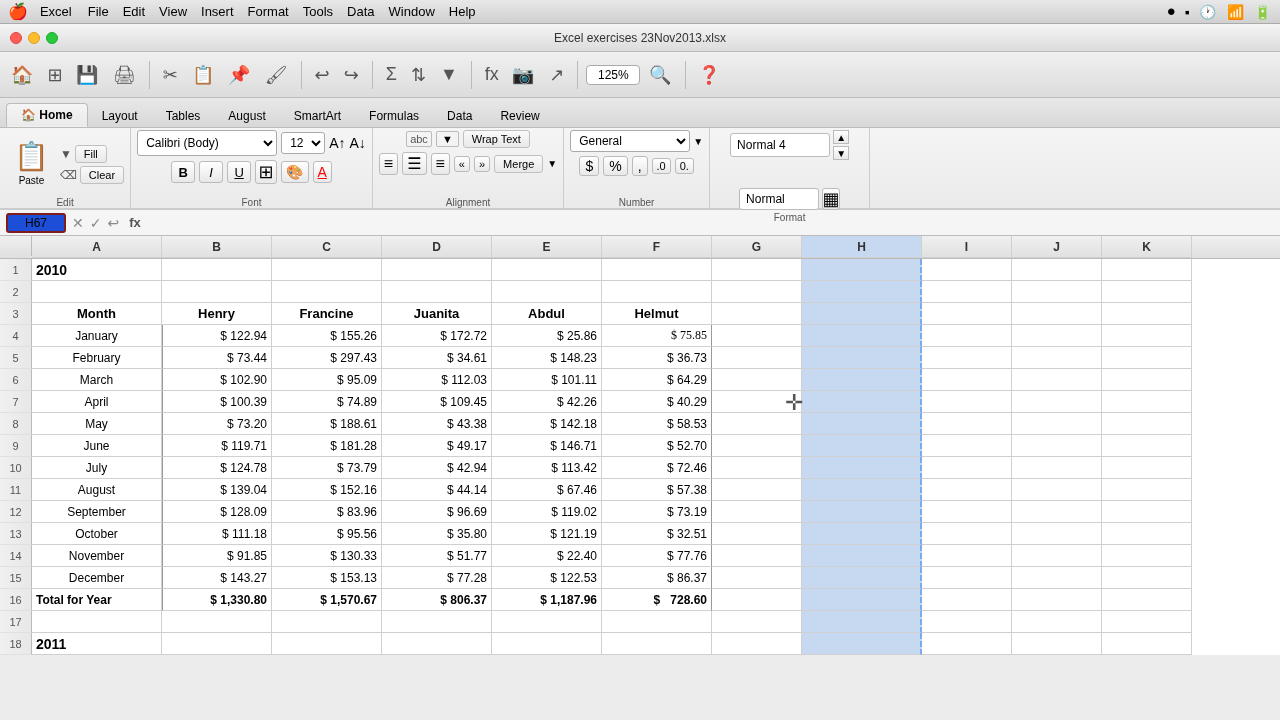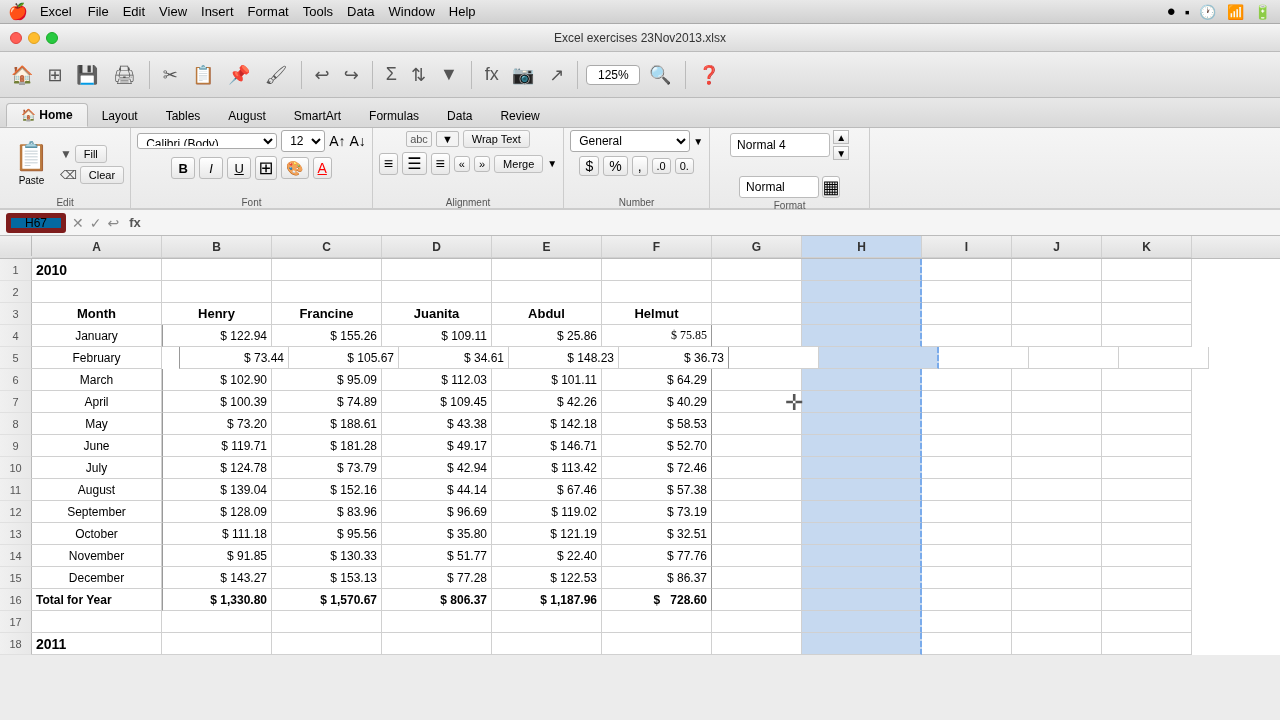--- a/index.html
+++ b/index.html
@@ -33,21 +33,21 @@
     .ribbon-tab { padding: 4px 14px; font-size: 12px; cursor: pointer; border-radius: 4px 4px 0 0; background: none; border: none; text-align: center; }
     .ribbon-tab.active { background: linear-gradient(to bottom, #f5f5f5, #eaeaea); border: 1px solid #bbb; border-bottom: 1px solid #f0f0f0; font-weight: bold; }
 
     
     .ribbon { background: linear-gradient(to bottom, #f5f5f5, #eaeaea); height: 82px; display: flex; align-items: stretch; padding: 0; border-bottom: 2px solid #ccc; }
     .ribbon-btn { background: linear-gradient(to bottom, #fafafa, #e8e8e8); border: 1px solid #c0c0c0; border-radius: 3px; padding: 2px 8px; font-size: 11px; cursor: pointer; display: flex; align-items: center; gap: 3px; }
     .ribbon-big-btn { display: flex; flex-direction: column; align-items: center; padding: 4px 8px; cursor: pointer; border-radius: 4px; font-size: 10px; gap: 2px; }
 
     
     .formula-bar { background: #f5f5f5; height: 26px; display: flex; align-items: center; border-bottom: 1px solid #bbb; padding: 0 6px; gap: 6px; }
-    .cell-ref { background: #0369a1; border: 5px solid #7f1d1d; border-radius: 3px; width: 60px; height: 20px; font-size: 12px; display: flex; align-items: center; justify-content: center; }
+    .cell-ref { background: #1d4ed8; border: 2px solid #7f1d1d; border-radius: 3px; width: 60px; height: 20px; font-size: 12px; display: flex; align-items: center; justify-content: center; }
     .formula-input { flex: 1; height: 20px; border: none; background: transparent; font-size: 12px; }
 
     
     .col-header-row { display: flex; background: linear-gradient(to bottom, #f0f0f0, #e0e0e0); border-bottom: 1px solid #bbb; }
     .row-corner { width: 32px; min-width: 32px; height: 20px; border-right: 1px solid #bbb; background: linear-gradient(to bottom, #f0f0f0, #e0e0e0); }
     .col-header { height: 20px; border-right: 1px solid #bbb; display: flex; align-items: center; justify-content: center; font-size: 11px; font-weight: bold; color: #333; user-select: none; }
     .grid-row { display: flex; min-height: 22px; }
     .row-header { width: 32px; min-width: 32px; background: linear-gradient(to right, #f0f0f0, #e8e8e8); border-right: 1px solid #bbb; border-bottom: 1px solid #e0e0e0; display: flex; align-items: center; justify-content: center; font-size: 11px; color: #555; user-select: none; }
     .cell { border-right: 1px solid #d0d0d0; border-bottom: 1px solid #d0d0d0; display: flex; align-items: center; padding: 0 4px; font-size: 12px; overflow: hidden; white-space: nowrap; min-height: 22px; }
     .cell.header-col { font-weight: bold; font-size: 13px; }
@@ -62,21 +62,21 @@
     .cell.col-f { width: 110px; min-width: 110px; }
     .cell.col-g { width: 90px; min-width: 90px; }
     .cell.col-h { width: 120px; min-width: 120px; background: #c6d9f0; }
     .cell.col-i { width: 90px; min-width: 90px; }
     .cell.col-j { width: 90px; min-width: 90px; }
     .cell.col-k { width: 90px; min-width: 90px; }
 
     .section-title { font-size: 14px; font-weight: bold; }
     .dashed-line { border-right: 2px dashed #7aabeb !important; }
 
-    .font-select { width: 140px; background: #fff; border: 1px solid #aaa; border-radius: 3px; padding: 2px 4px; font-size: 12px; height: 16px; }
+    .font-select { width: 140px; background: #fff; border: 1px solid #aaa; border-radius: 3px; padding: 2px 4px; font-size: 12px; height: 26px; }
     .font-size-select { width: 44px; background: #fff; border: 1px solid #aaa; border-radius: 3px; padding: 2px 4px; font-size: 12px; height: 22px; }
 
     .ribbon-section { display: flex; flex-direction: column; height: 82px; border-right: 1px solid #ccc; padding: 2px 6px; min-width: fit-content; }
     .ribbon-section-top { display: flex; align-items: center; gap: 3px; flex: 1; }
     .ribbon-section-label { font-size: 10px; color: #555; text-align: center; padding-top: 2px; }
 
     .bold-btn { font-weight: bold; font-size: 13px; width: 24px; height: 22px; display: flex; align-items: center; justify-content: center; border: 1px solid #bbb; border-radius: 3px; background: linear-gradient(to bottom, #fff, #e8e8e8); cursor: pointer; }
     .italic-btn { font-style: italic; font-size: 13px; width: 24px; height: 22px; display: flex; align-items: center; justify-content: center; border: 1px solid #bbb; border-radius: 3px; background: linear-gradient(to bottom, #fff, #e8e8e8); cursor: pointer; }
     .underline-btn { text-decoration: underline; font-size: 13px; width: 24px; height: 22px; display: flex; align-items: center; justify-content: center; border: 1px solid #bbb; border-radius: 3px; background: linear-gradient(to bottom, #fff, #e8e8e8); cursor: pointer; }
 
@@ -239,31 +239,31 @@
         <div style="font-size:14px; cursor:pointer; border:1px solid #bbb; border-radius:3px; padding:1px 5px; background:linear-gradient(to bottom,#fff,#e8e8e8);">%</div>
         <div style="font-size:14px; cursor:pointer; border:1px solid #bbb; border-radius:3px; padding:1px 5px; background:linear-gradient(to bottom,#fff,#e8e8e8);">,</div>
         <div style="font-size:11px; cursor:pointer; border:1px solid #bbb; border-radius:3px; padding:1px 4px; background:linear-gradient(to bottom,#fff,#e8e8e8);">.0</div>
         <div style="font-size:11px; cursor:pointer; border:1px solid #bbb; border-radius:3px; padding:1px 4px; background:linear-gradient(to bottom,#fff,#e8e8e8);">0.</div>
       </div>
     </div>
     <div class="ribbon-section-label">Number</div>
   </div>
 
   <div class="ribbon-section" style="min-width:160px;">
-    <div class="ribbon-section-top" style="flex-direction:column; gap:16px;">
+    <div class="ribbon-section-top" style="flex-direction:column; gap:4px;">
       <div style="display:flex; align-items:center; gap:3px;">
         <div class="normal-style">
           <span>Normal 4</span>
         </div>
         <div class="style-arrows">
           <div class="style-arrow">▲</div>
           <div class="style-arrow">▼</div>
         </div>
       </div>
-      <div style="display:flex; align-items:center; gap:3px;">
+      <div style="display:flex; align-items:center; gap:3px;margin-top:24px;">
         <div style="background:#fff; border:1px solid #bbb; border-radius:3px; padding:1px 6px; font-size:12px; min-width:80px; height:22px; display:flex; align-items:center;">
           <span>Normal</span>
         </div>
         <div style="display:flex; gap:2px;">
           <div style="font-size:18px; width:18px; height:22px; display:flex; align-items:center; justify-content:center; cursor:pointer; border:1px solid #bbb; border-radius:3px; background:linear-gradient(to bottom,#fff,#e8e8e8);">▦</div>
         </div>
       </div>
     </div>
     <div class="ribbon-section-label">Format</div>
   </div>
@@ -341,35 +341,35 @@
         <div class="cell col-i"></div>
         <div class="cell col-j"></div>
         <div class="cell col-k"></div>
       </div>
 
       <div class="grid-row">
         <div class="row-header">4</div>
         <div class="cell col-a center">January</div>
         <div class="cell col-b right" style="border-left:1px solid #999;">$ 122.94</div>
         <div class="cell col-c right">$ 155.26</div>
-        <div class="cell col-d right">$ 109.11</div>
+        <div class="cell col-d right">$ 172.72</div>
         <div class="cell col-e right">$ 25.86</div>
         <div class="cell col-f right" style="border-right:1px solid #999;font-family:Liberation Serif, serif;">$ 75.85</div>
         <div class="cell col-g"></div>
         <div class="cell col-h dashed-line"></div>
         <div class="cell col-i"></div>
         <div class="cell col-j"></div>
         <div class="cell col-k"></div>
       </div>
 
       <div class="grid-row">
         <div class="row-header">5</div>
         <div class="cell col-a center">February</div>
-        <div class="cell col-b right" style="border-left:1px solid #999;margin-left:17px;">$ 73.44</div>
-        <div class="cell col-c right">$ 105.67</div>
+        <div class="cell col-b right" style="border-left:1px solid #999;">$ 73.44</div>
+        <div class="cell col-c right">$ 297.43</div>
         <div class="cell col-d right">$ 34.61</div>
         <div class="cell col-e right">$ 148.23</div>
         <div class="cell col-f right" style="border-right:1px solid #999;">$ 36.73</div>
         <div class="cell col-g"></div>
         <div class="cell col-h dashed-line"></div>
         <div class="cell col-i"></div>
         <div class="cell col-j"></div>
         <div class="cell col-k"></div>
       </div>
 

